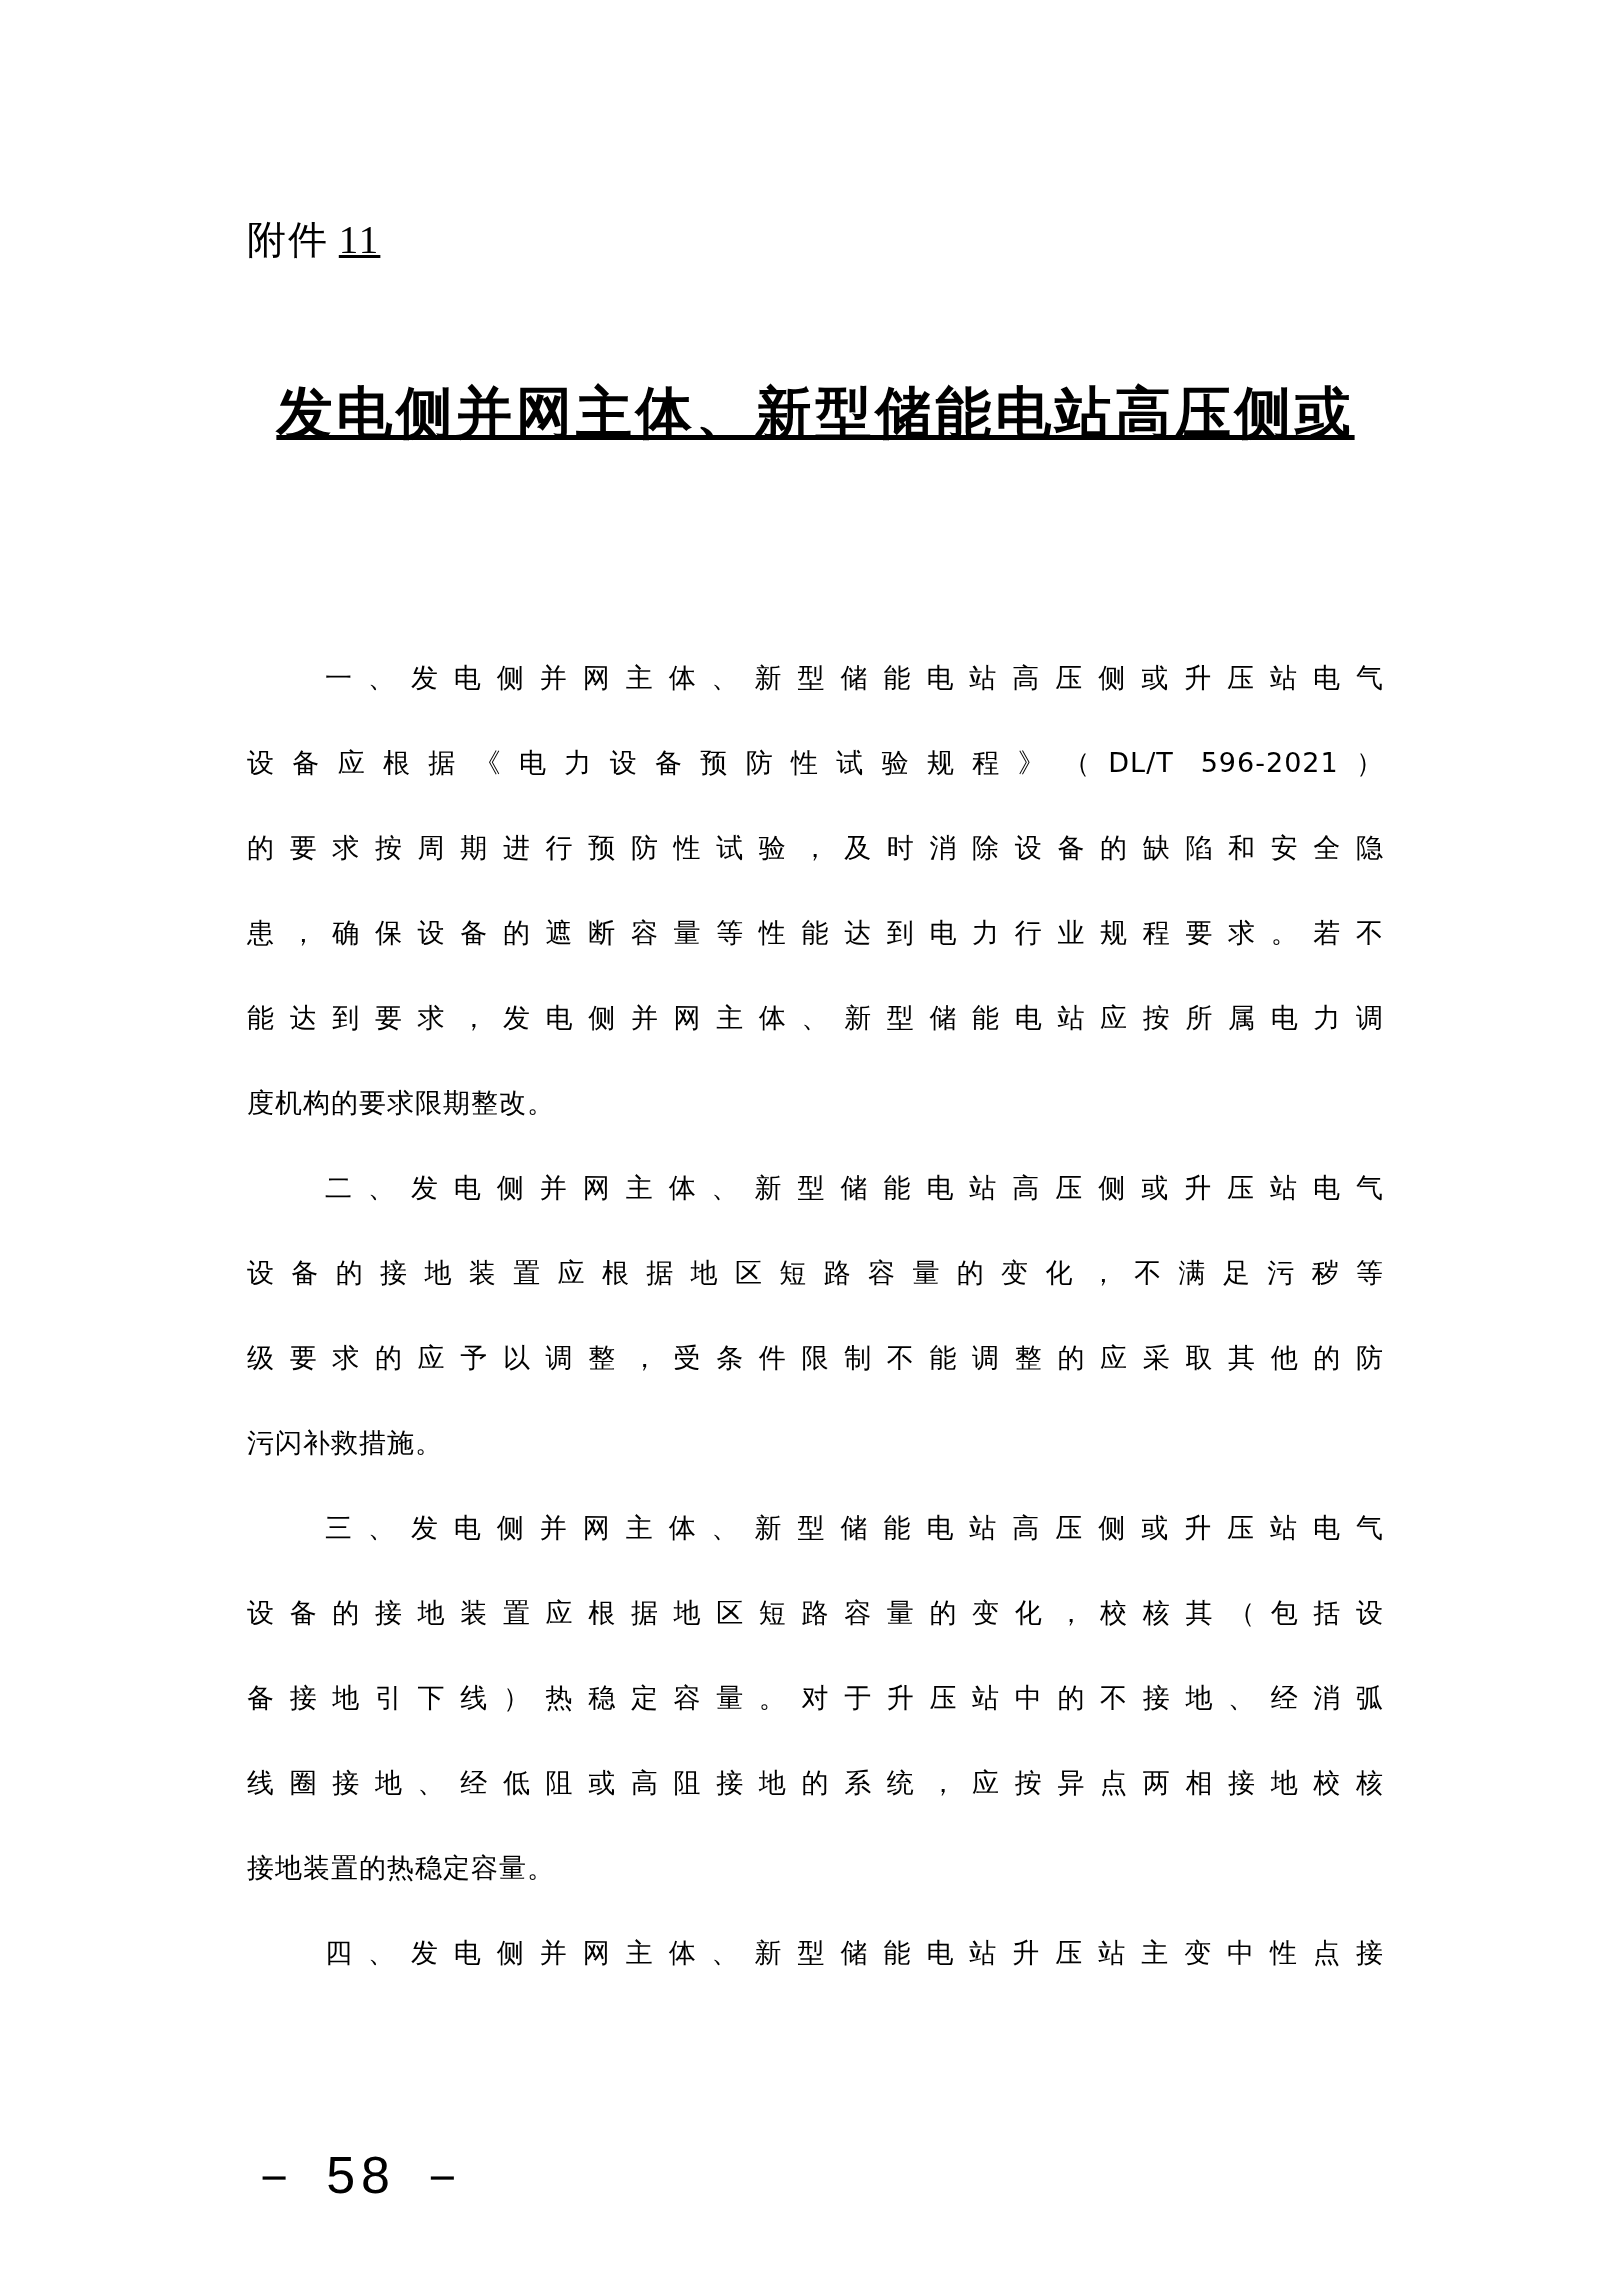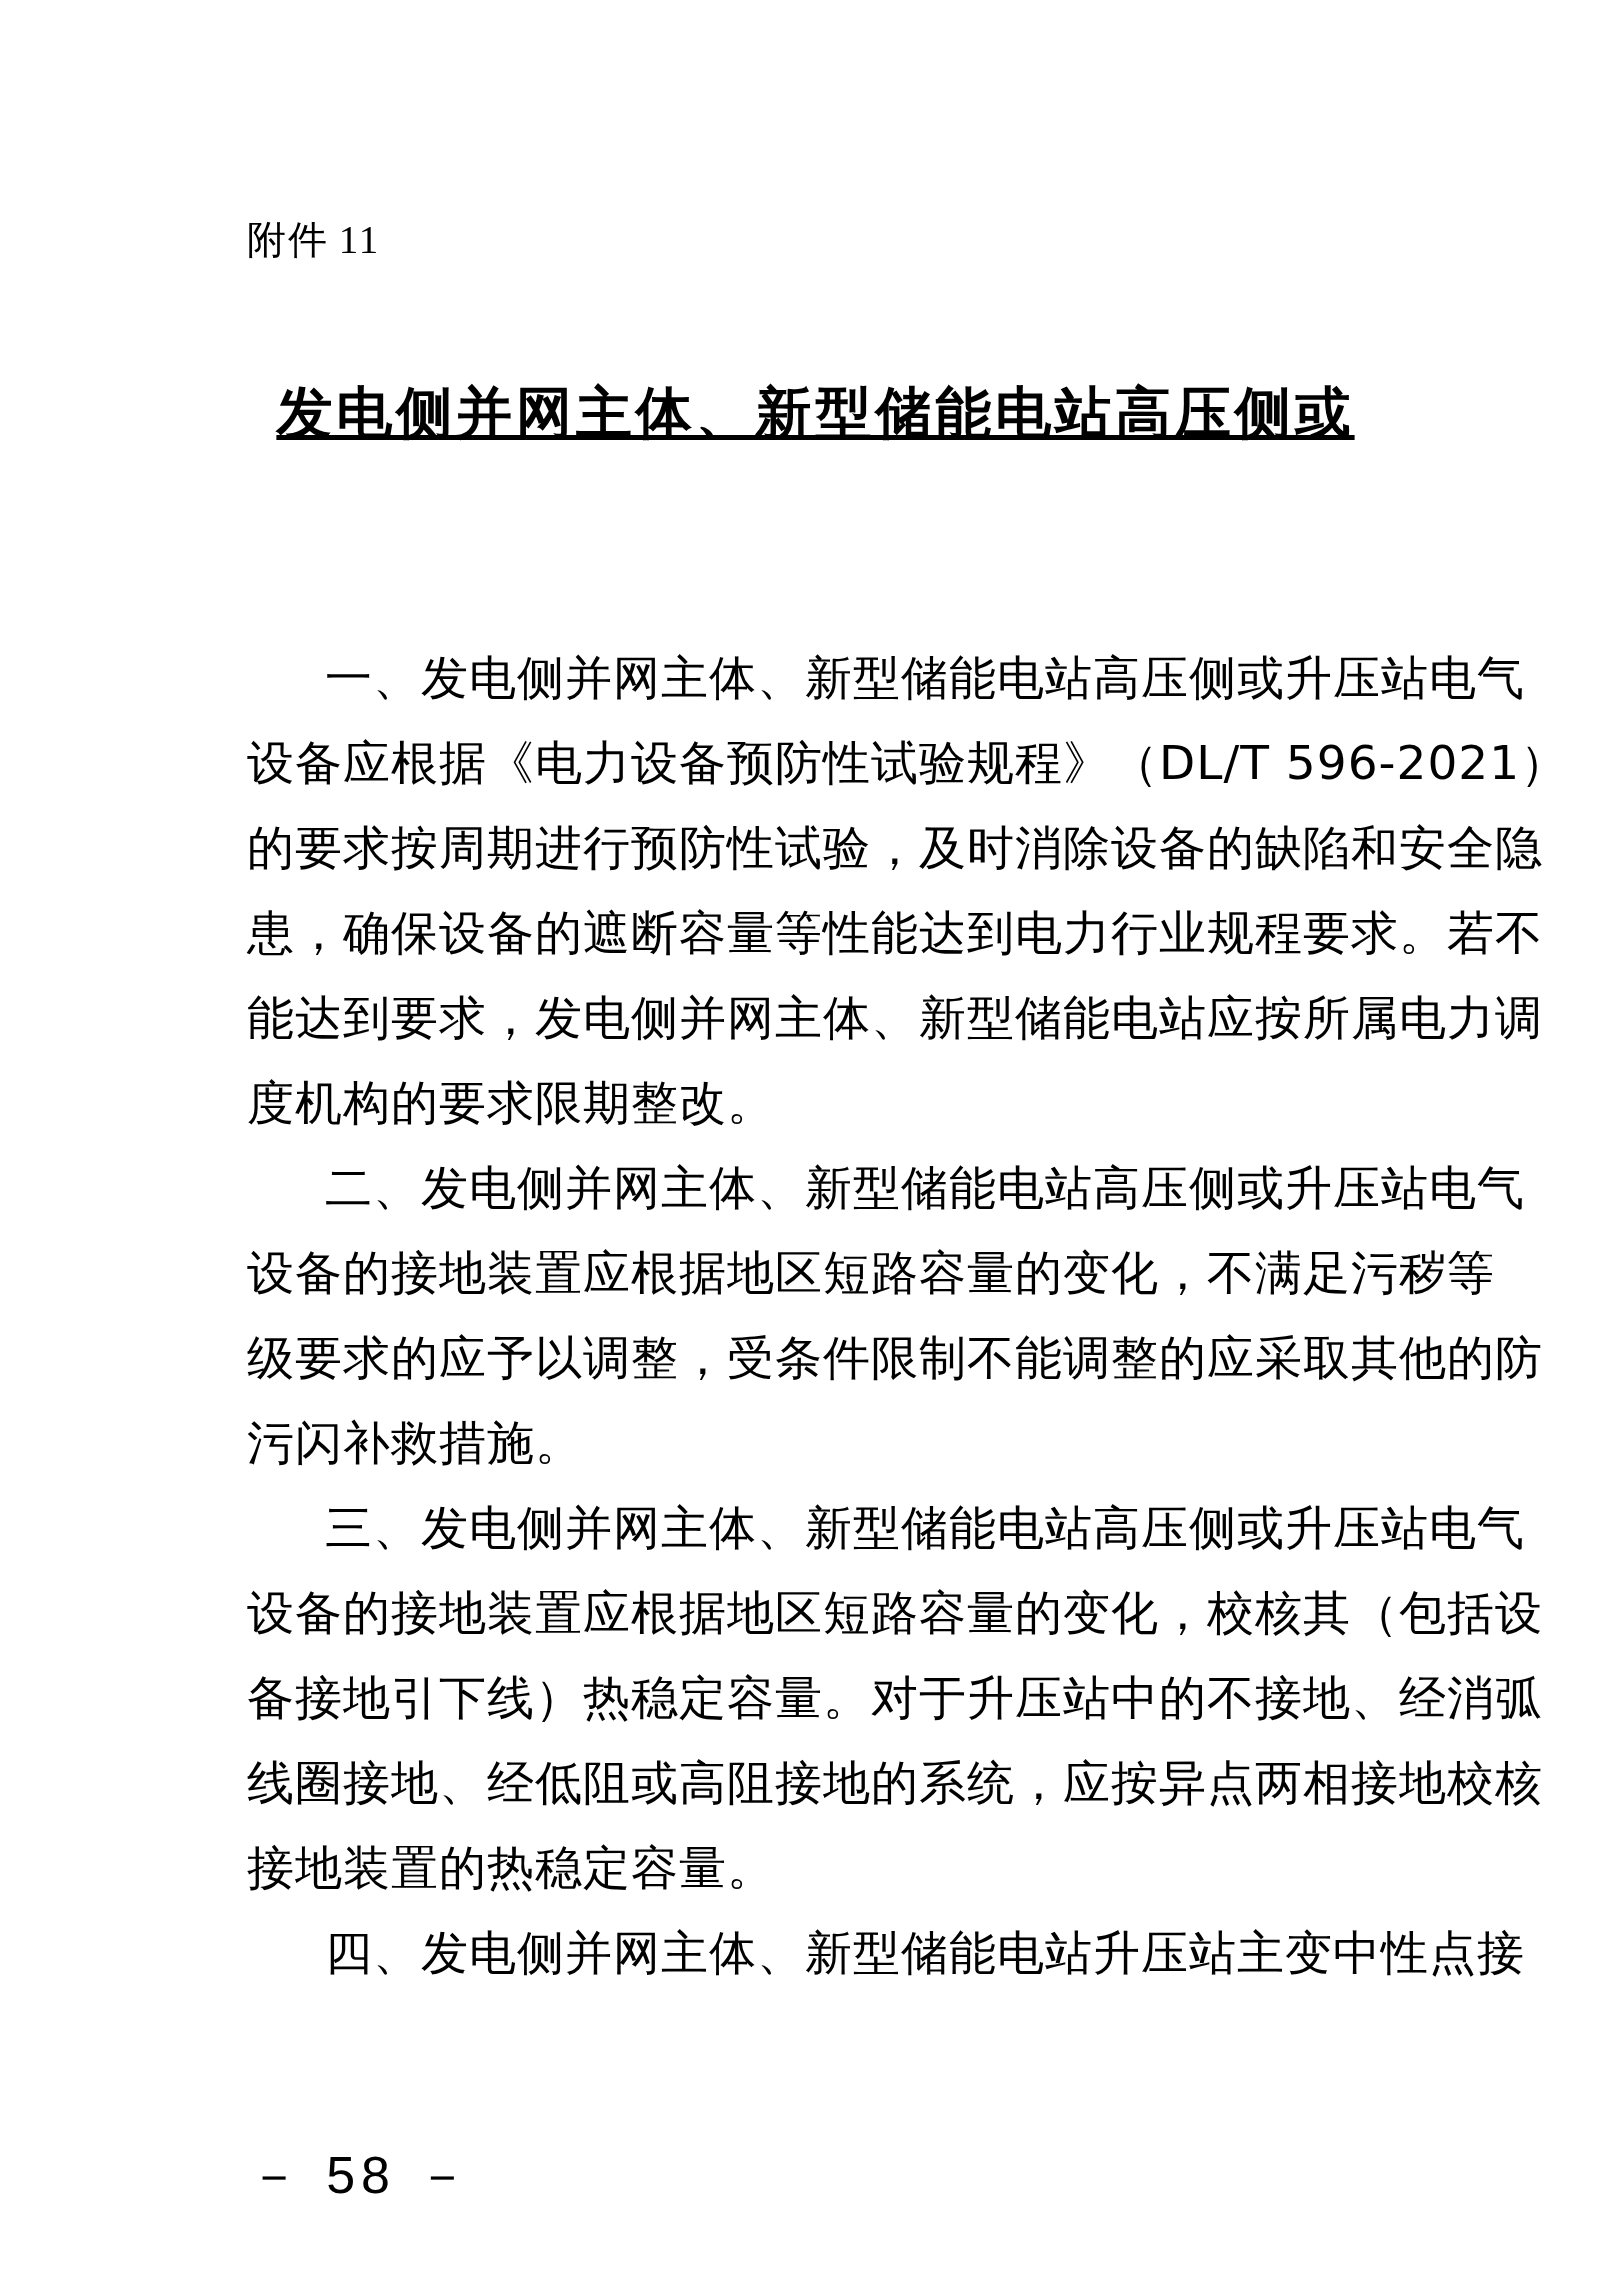--- a/index.html
+++ b/index.html
@@ -26,20 +26,21 @@
     left: 247px;
     top: 214px;
     font-size: 39px;
     line-height: 51px;
     font-family: "DejaVu Sans", "Liberation Sans", sans-serif;
     letter-spacing: 2px;
   }
   .attachment-label .num {
     font-family: "Liberation Serif", "DejaVu Serif", serif;
     margin-left: 9.8px;
+    text-decoration: underline;
   }
   .doc-title {
     position: absolute;
     left: 247px;
     top: 370px;
     width: 1137px;
     text-align: center;
     font-family: "DejaVu Serif", "Liberation Serif", serif;
     font-weight: bold;
     font-size: 56px;
@@ -47,21 +48,21 @@
     letter-spacing: 3.9px;
     text-decoration: underline;
   }
   .doc-title .line { display: block; white-space: nowrap; }
   .body-text {
     position: absolute;
     left: 247px;
     top: 635px;
     width: 1137px;
     font-family: "DejaVu Sans", "Liberation Sans", sans-serif;
-    font-size: 47px;
+    font-size: 27px;
     line-height: 85px;
   }
   .para {
     margin: 0;
     text-indent: 0;
   }
   .para .line {
     display: block;
     white-space: nowrap;
     text-align: justify;

